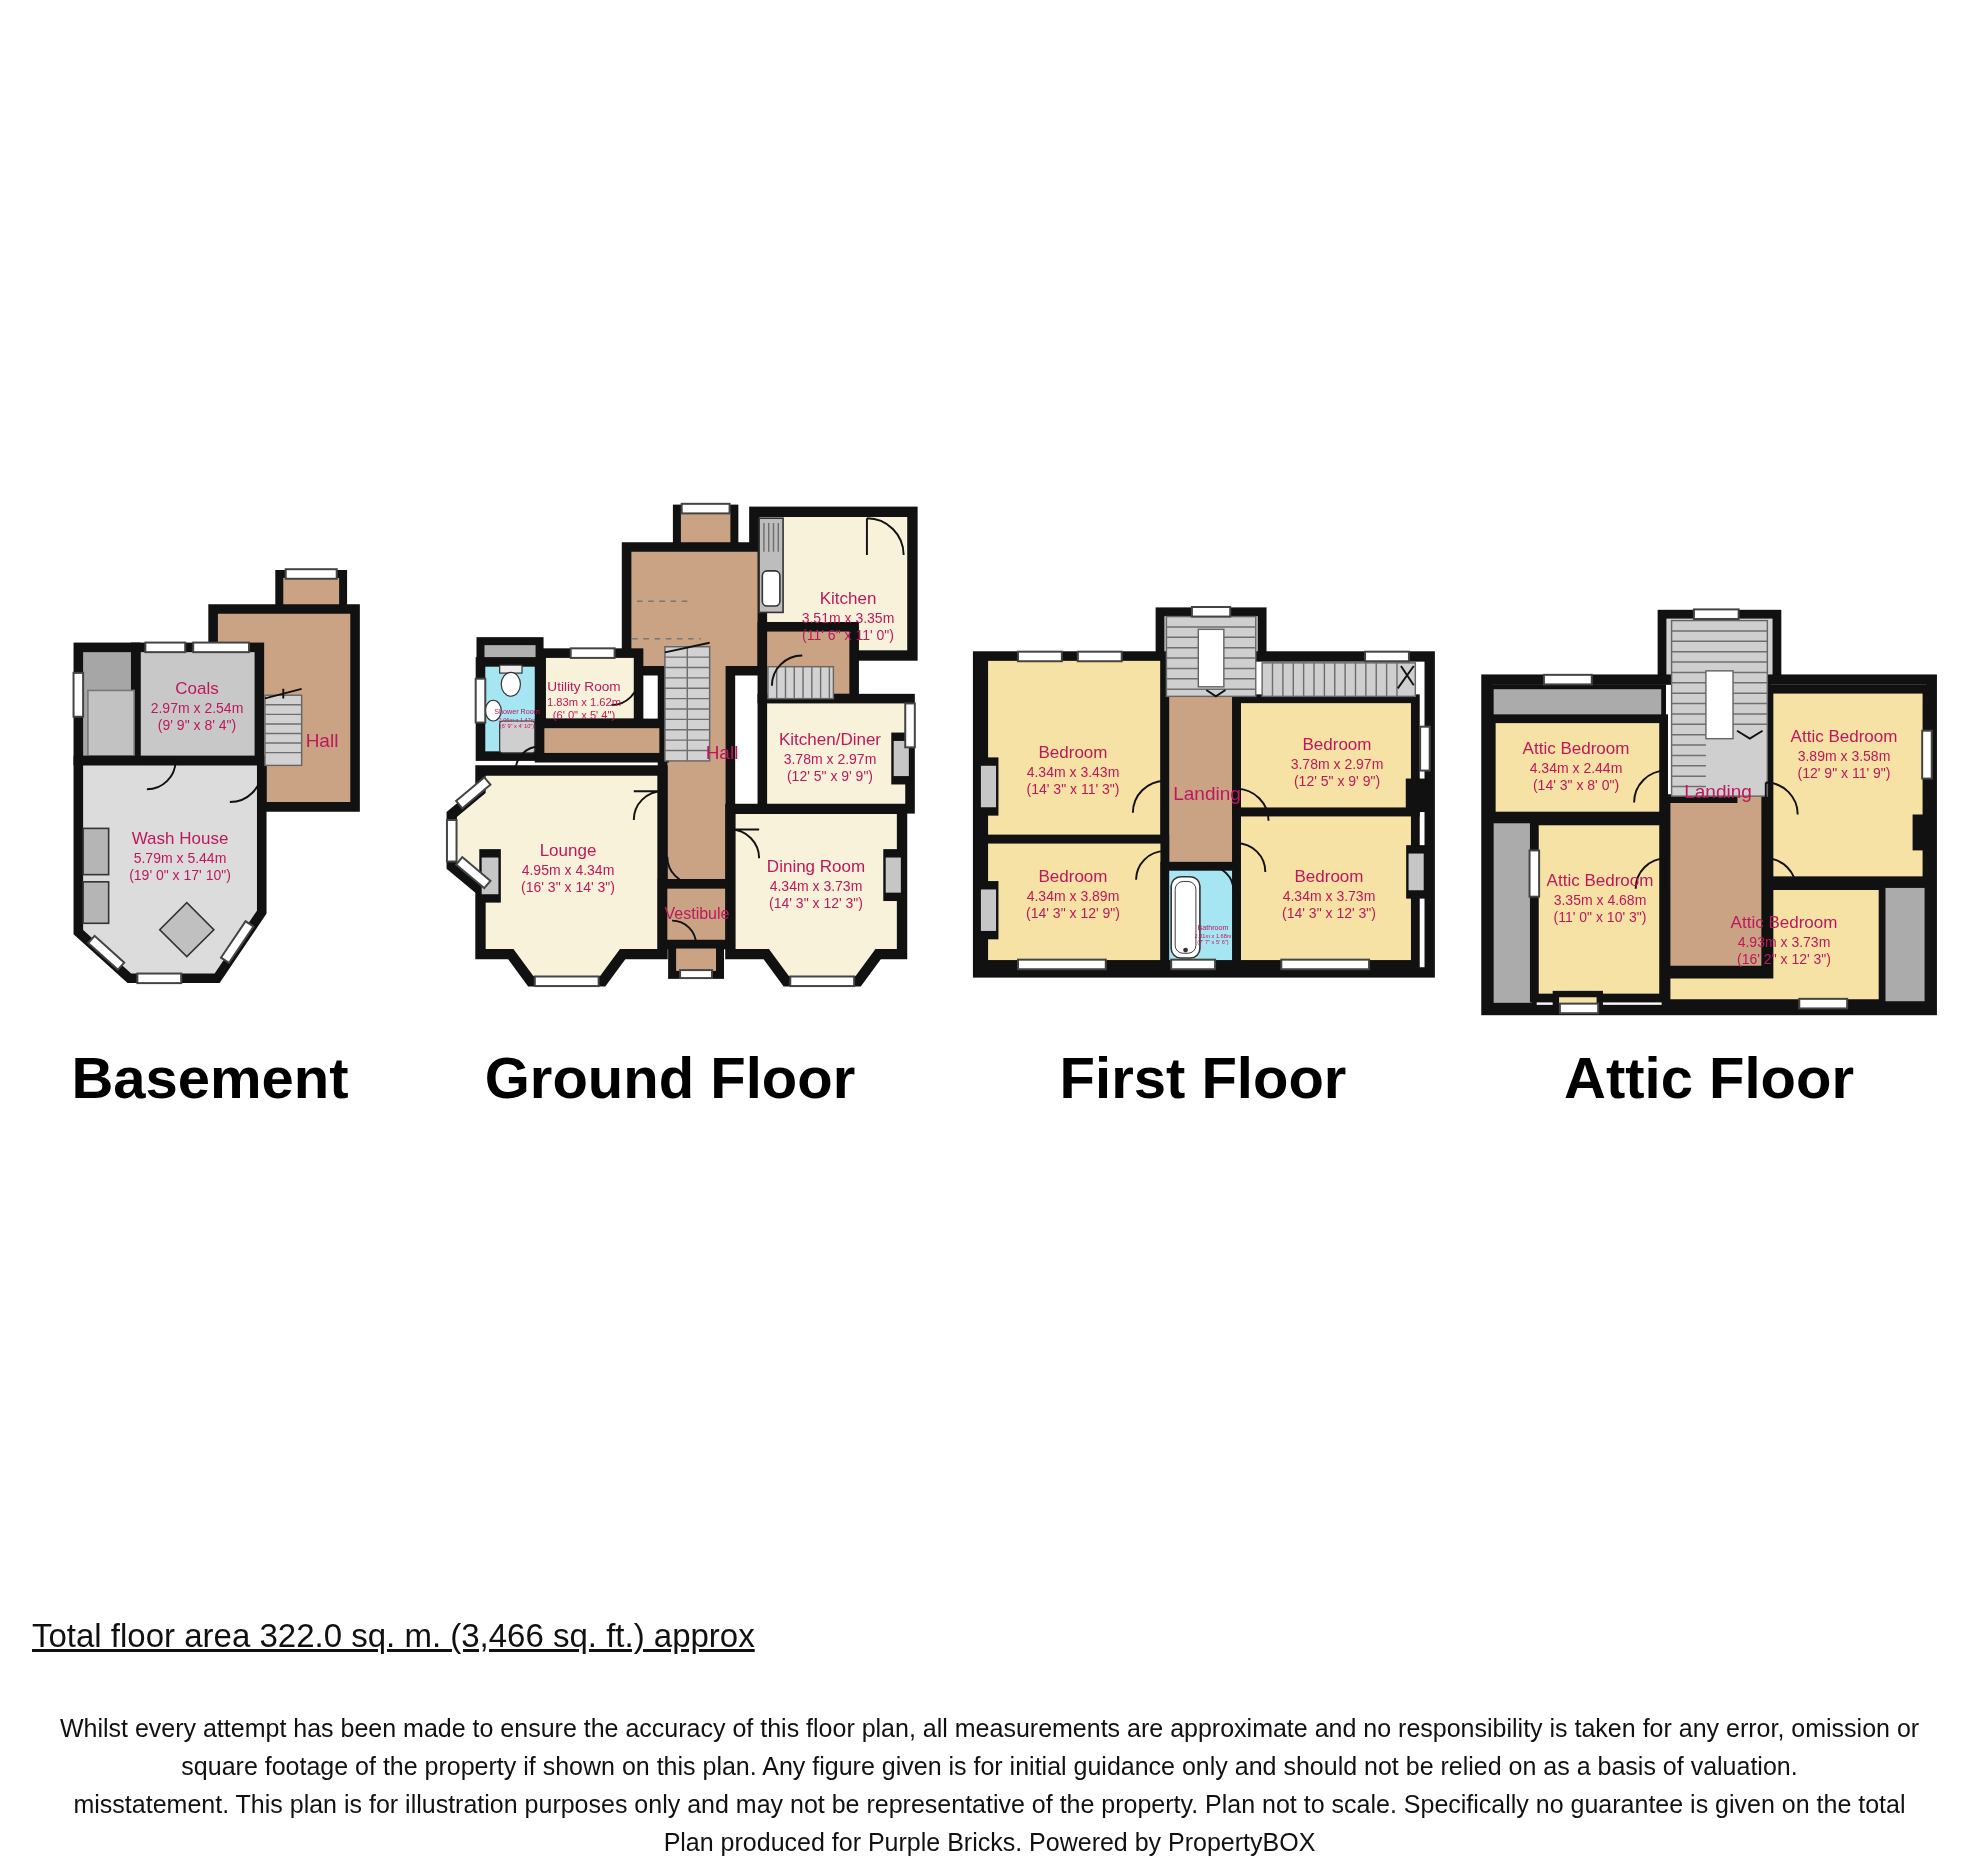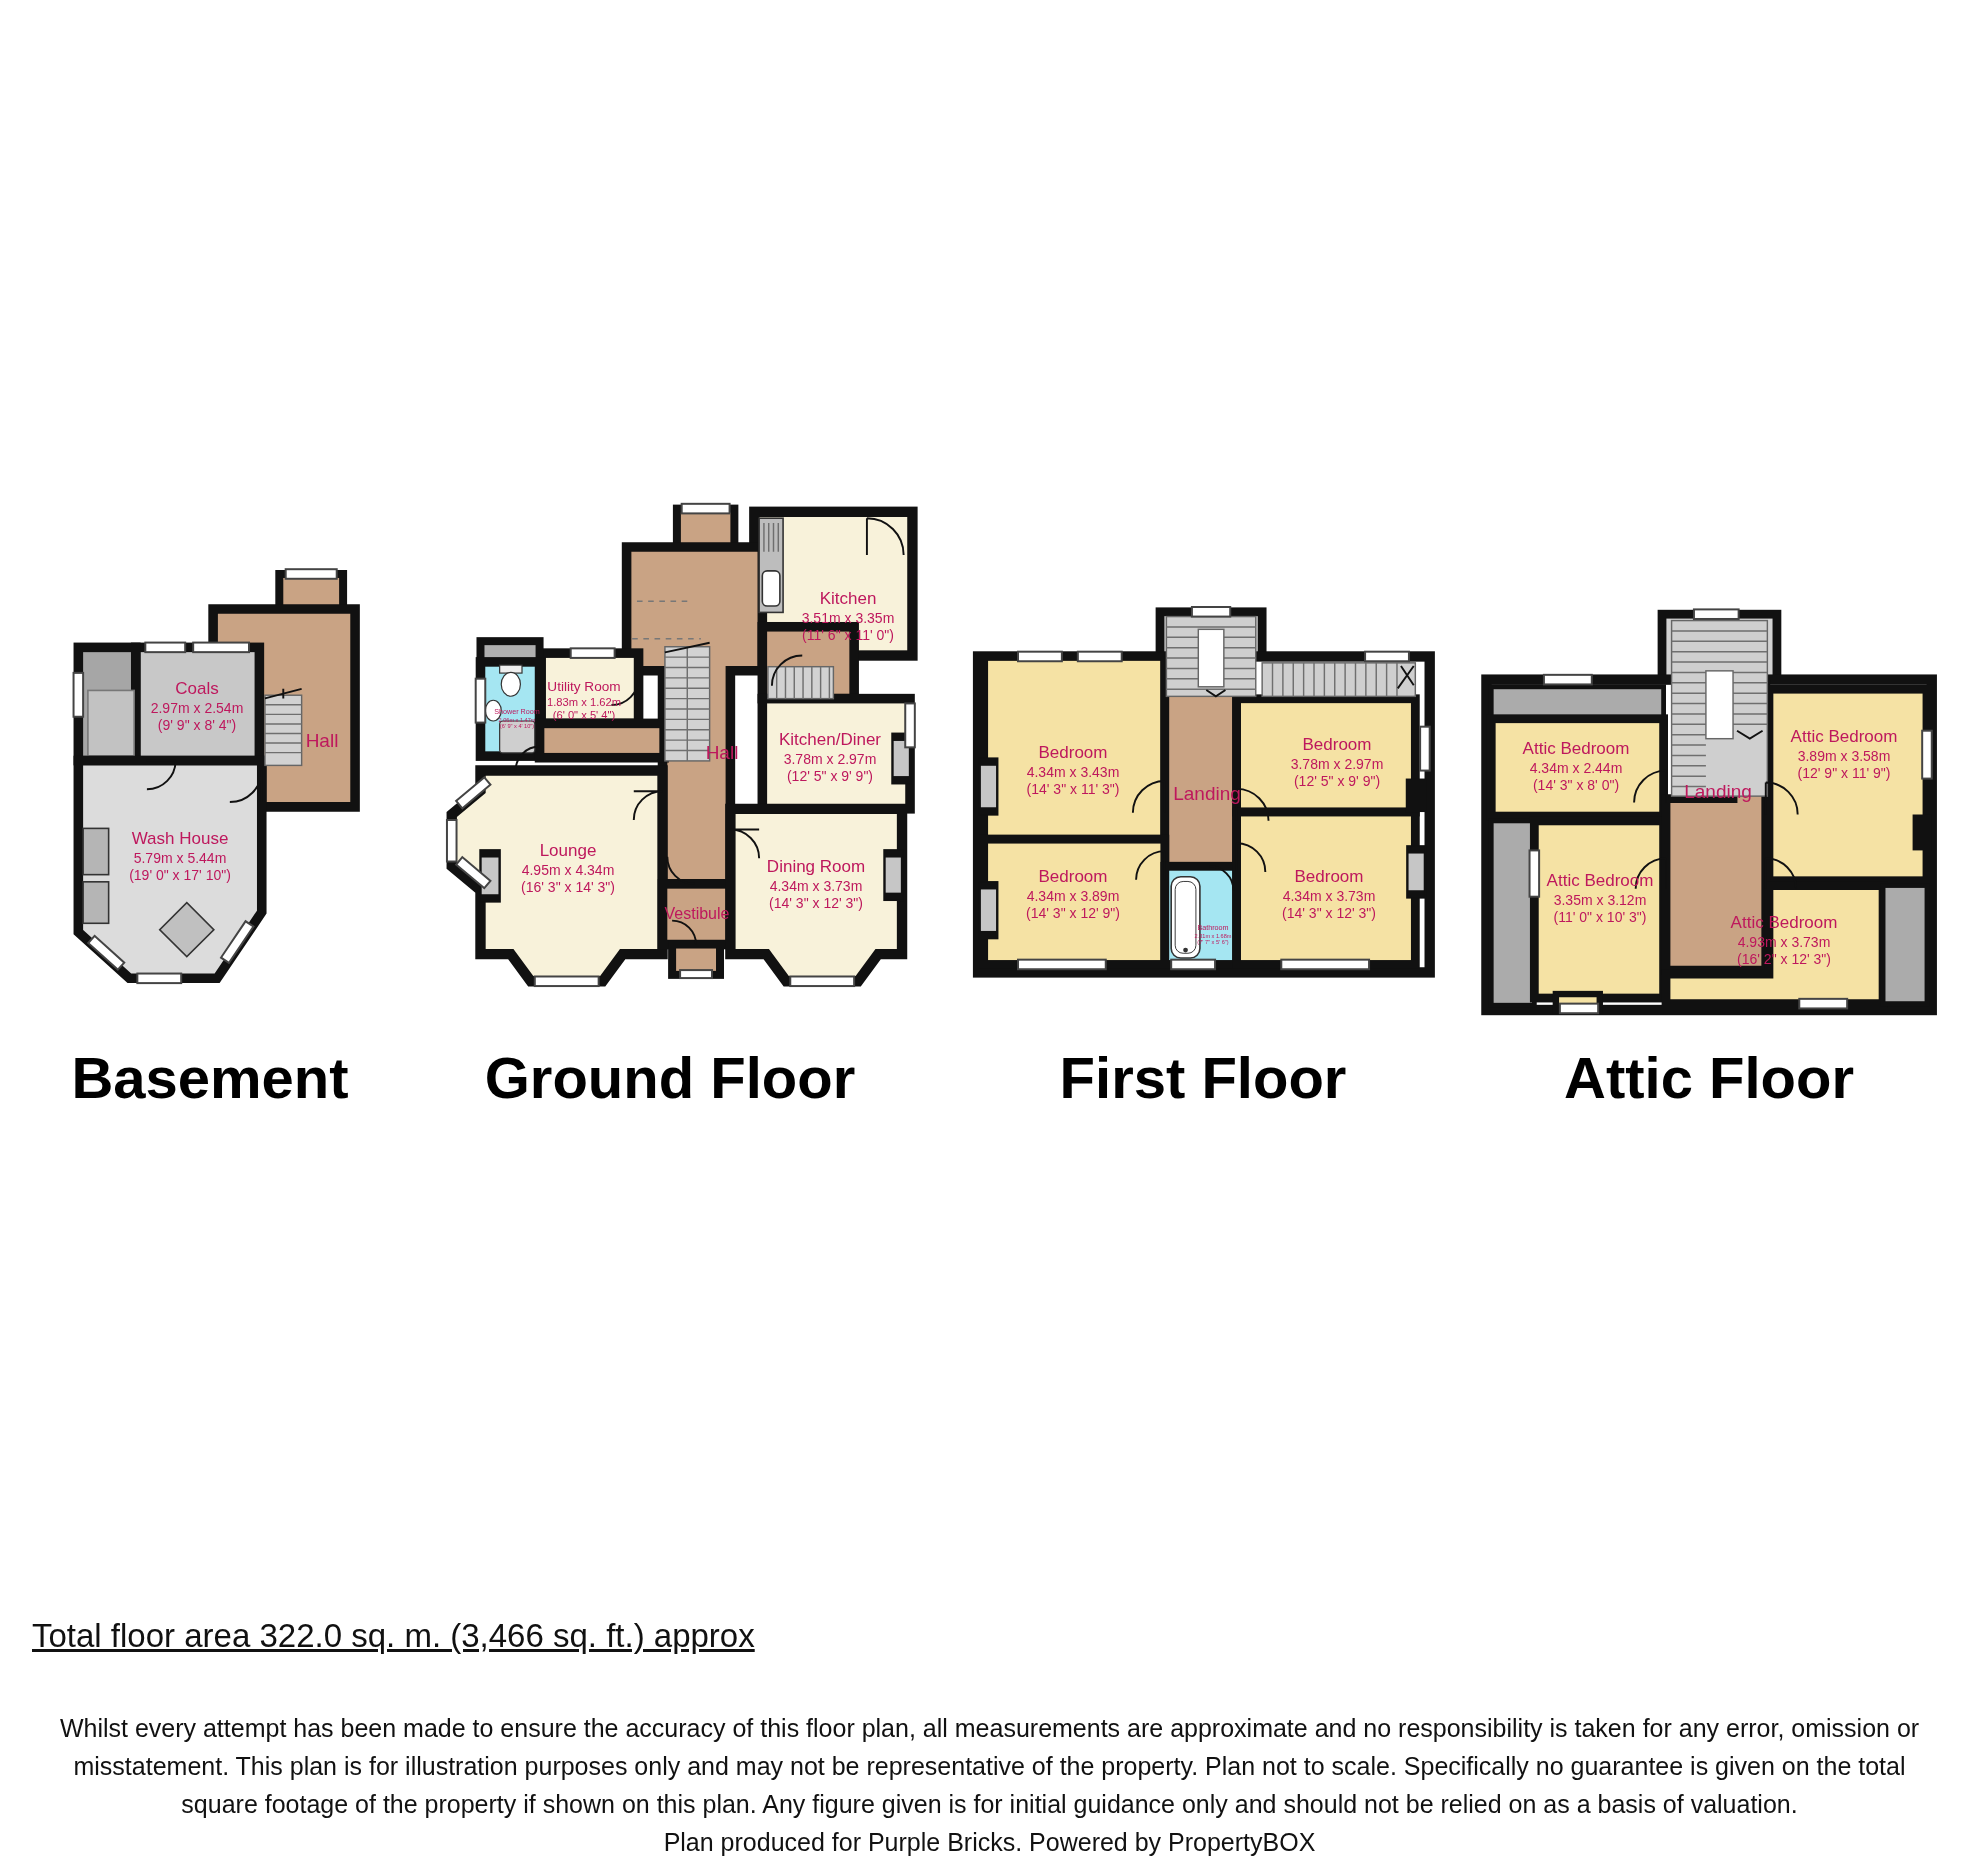--- a/index.html
+++ b/index.html
@@ -318,36 +318,36 @@
   <div class="lbl" style="left:1844px;top:754px">
     <div class="rn">Attic Bedroom</div>
     <div class="rd">3.89m x 3.58m</div>
     <div class="rd">(12' 9" x 11' 9")</div>
   </div>
   <div class="lbl big" style="left:1718px;top:792px">
     <div class="rn">Landing</div>
   </div>
   <div class="lbl" style="left:1600px;top:898px">
     <div class="rn">Attic Bedroom</div>
-    <div class="rd">3.35m x 3.12m</div>
+    <div class="rd">3.35m x 4.68m</div>
     <div class="rd">(11' 0" x 10' 3")</div>
   </div>
   <div class="lbl" style="left:1784px;top:940px">
     <div class="rn">Attic Bedroom</div>
     <div class="rd">4.93m x 3.73m</div>
     <div class="rd">(16' 2" x 12' 3")</div>
   </div>
 
   <div class="floor-title" style="left:210px;top:1044px">Basement</div>
   <div class="floor-title" style="left:670px;top:1044px">Ground Floor</div>
   <div class="floor-title" style="left:1203px;top:1044px">First Floor</div>
   <div class="floor-title" style="left:1709px;top:1044px">Attic Floor</div>
 
   <div class="total-area">Total floor area 322.0 sq. m. (3,466 sq. ft.) approx</div>
   <div class="disclaimer">
     <div>Whilst every attempt has been made to ensure the accuracy of this floor plan, all measurements are approximate and no responsibility is taken for any error, omission or</div>
+    <div>square footage of the property if shown on this plan. Any figure given is for initial guidance only and should not be relied on as a basis of valuation.</div>
     <div>misstatement. This plan is for illustration purposes only and may not be representative of the property. Plan not to scale. Specifically no guarantee is given on the total</div>
-    <div>square footage of the property if shown on this plan. Any figure given is for initial guidance only and should not be relied on as a basis of valuation.</div>
     <div>Plan produced for Purple Bricks. Powered by PropertyBOX</div>
   </div>
 
 </div>
 
 
 </body></html>

